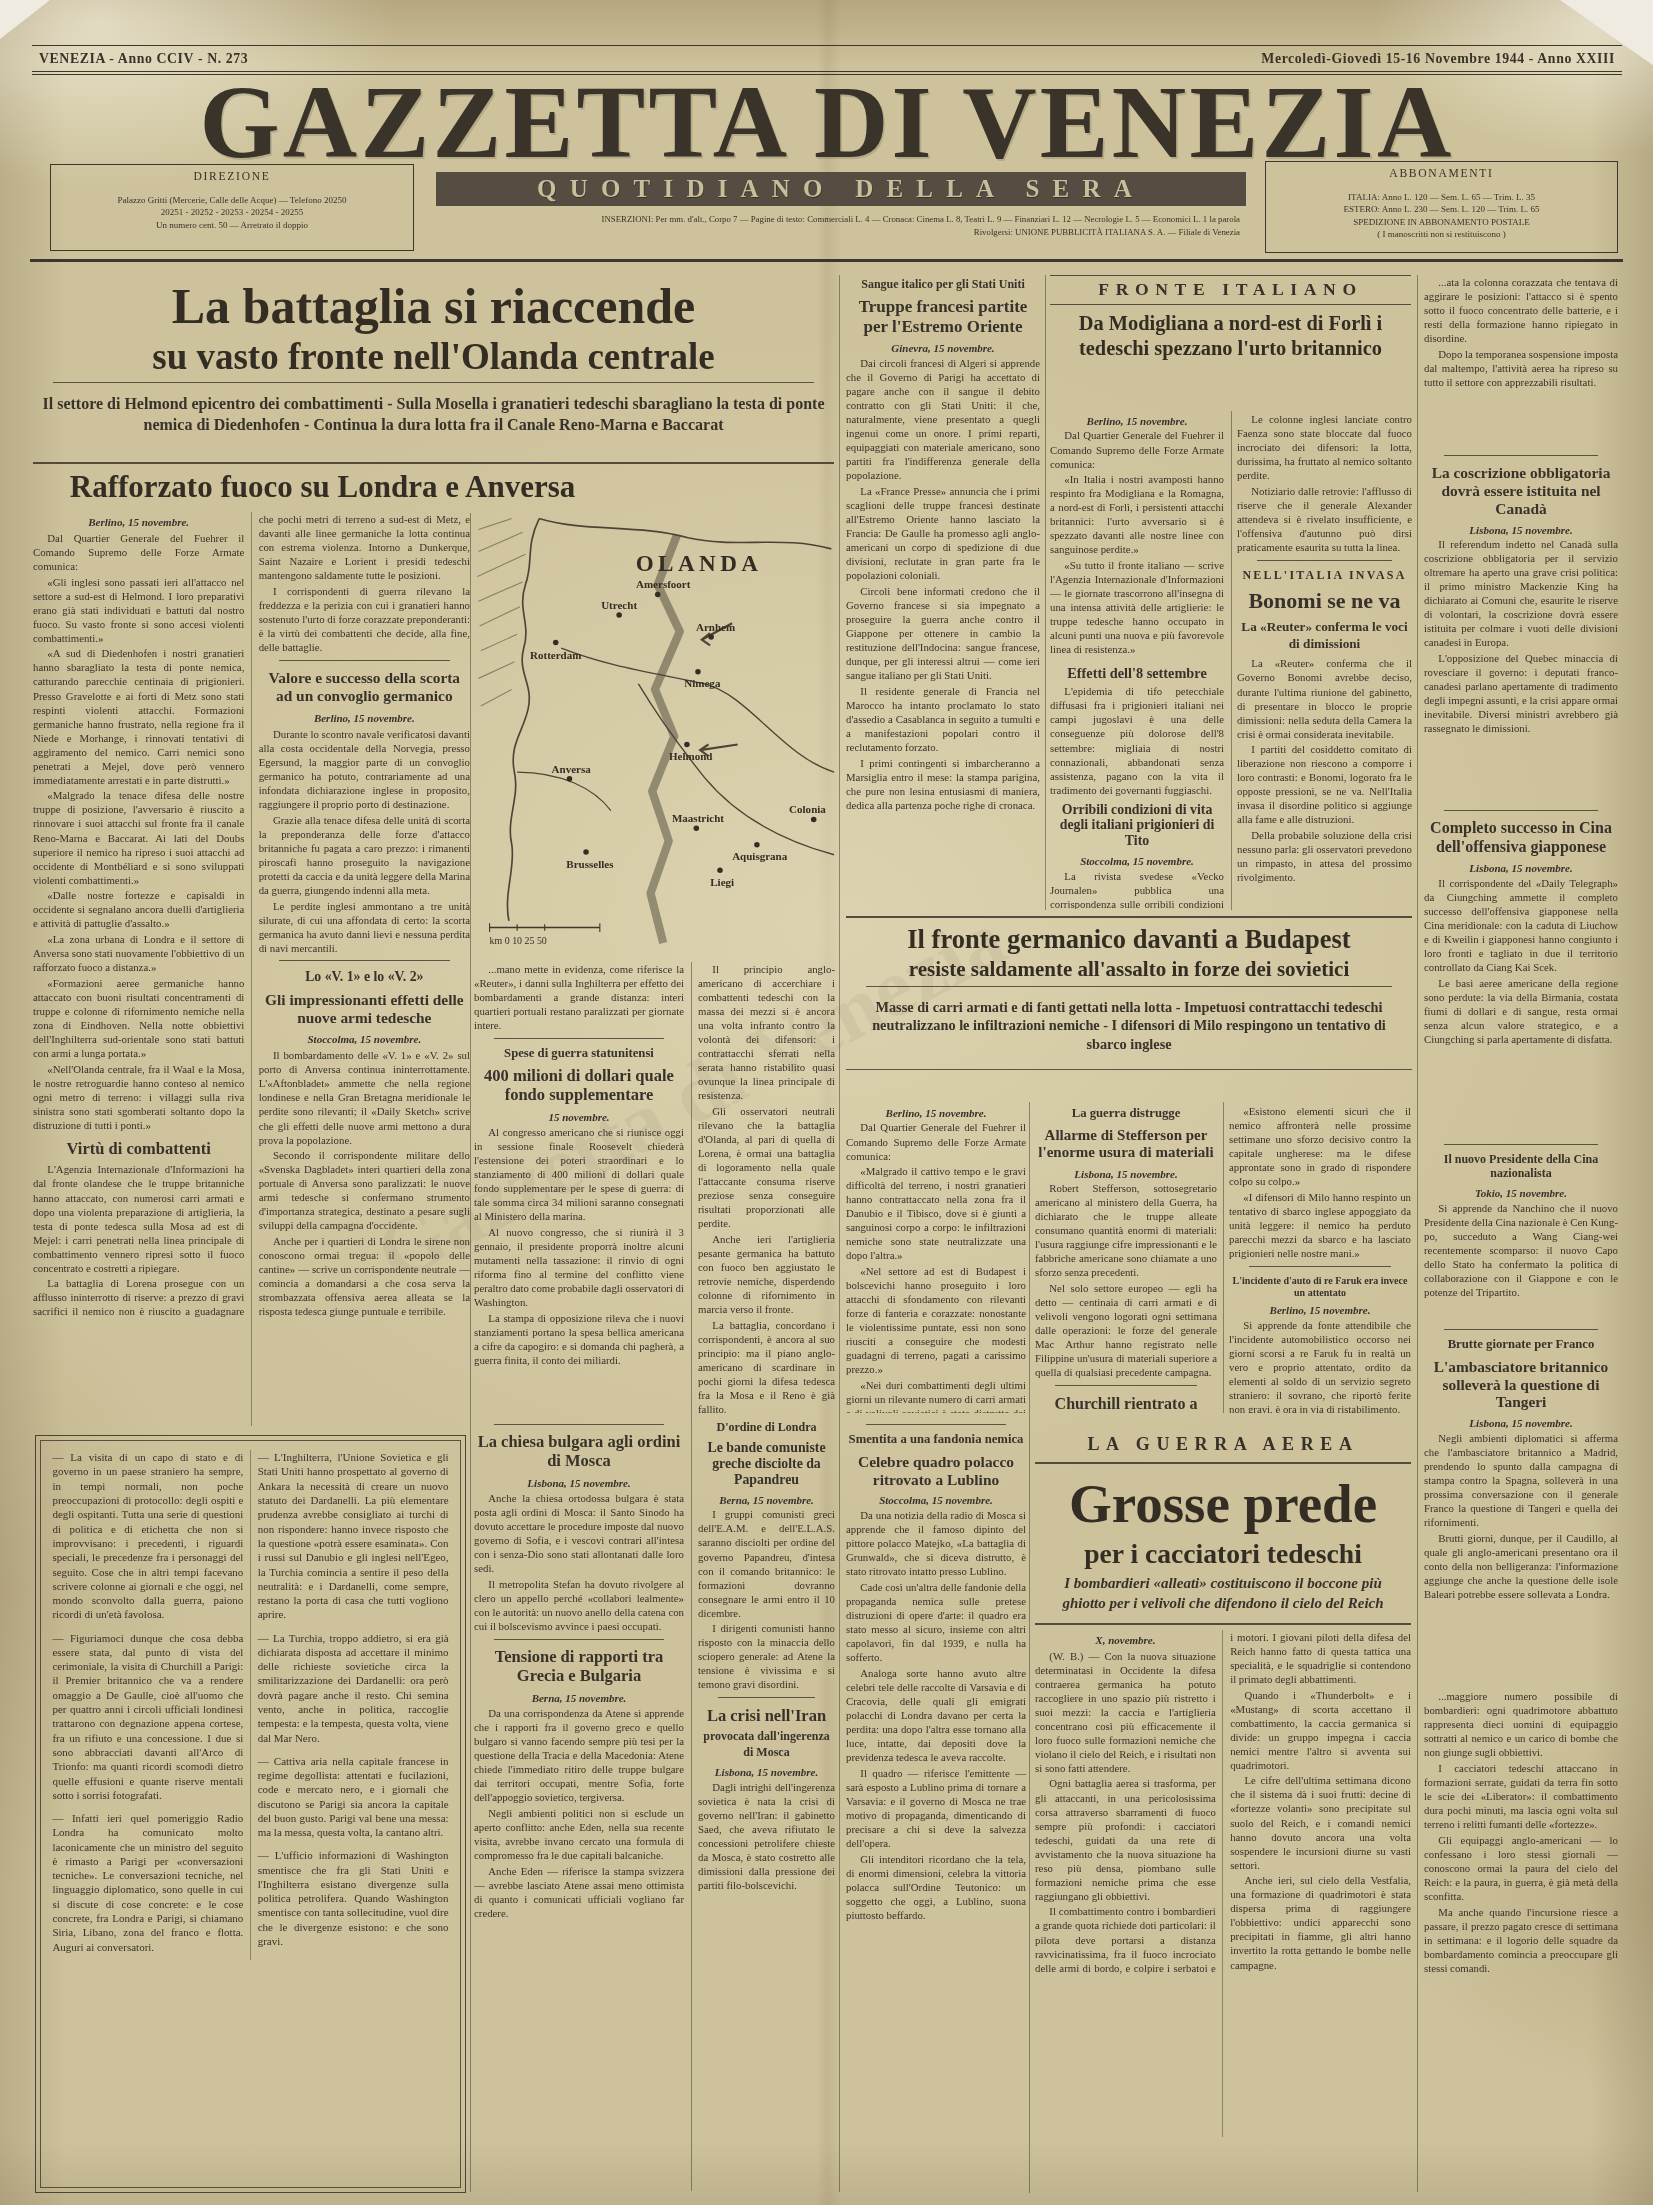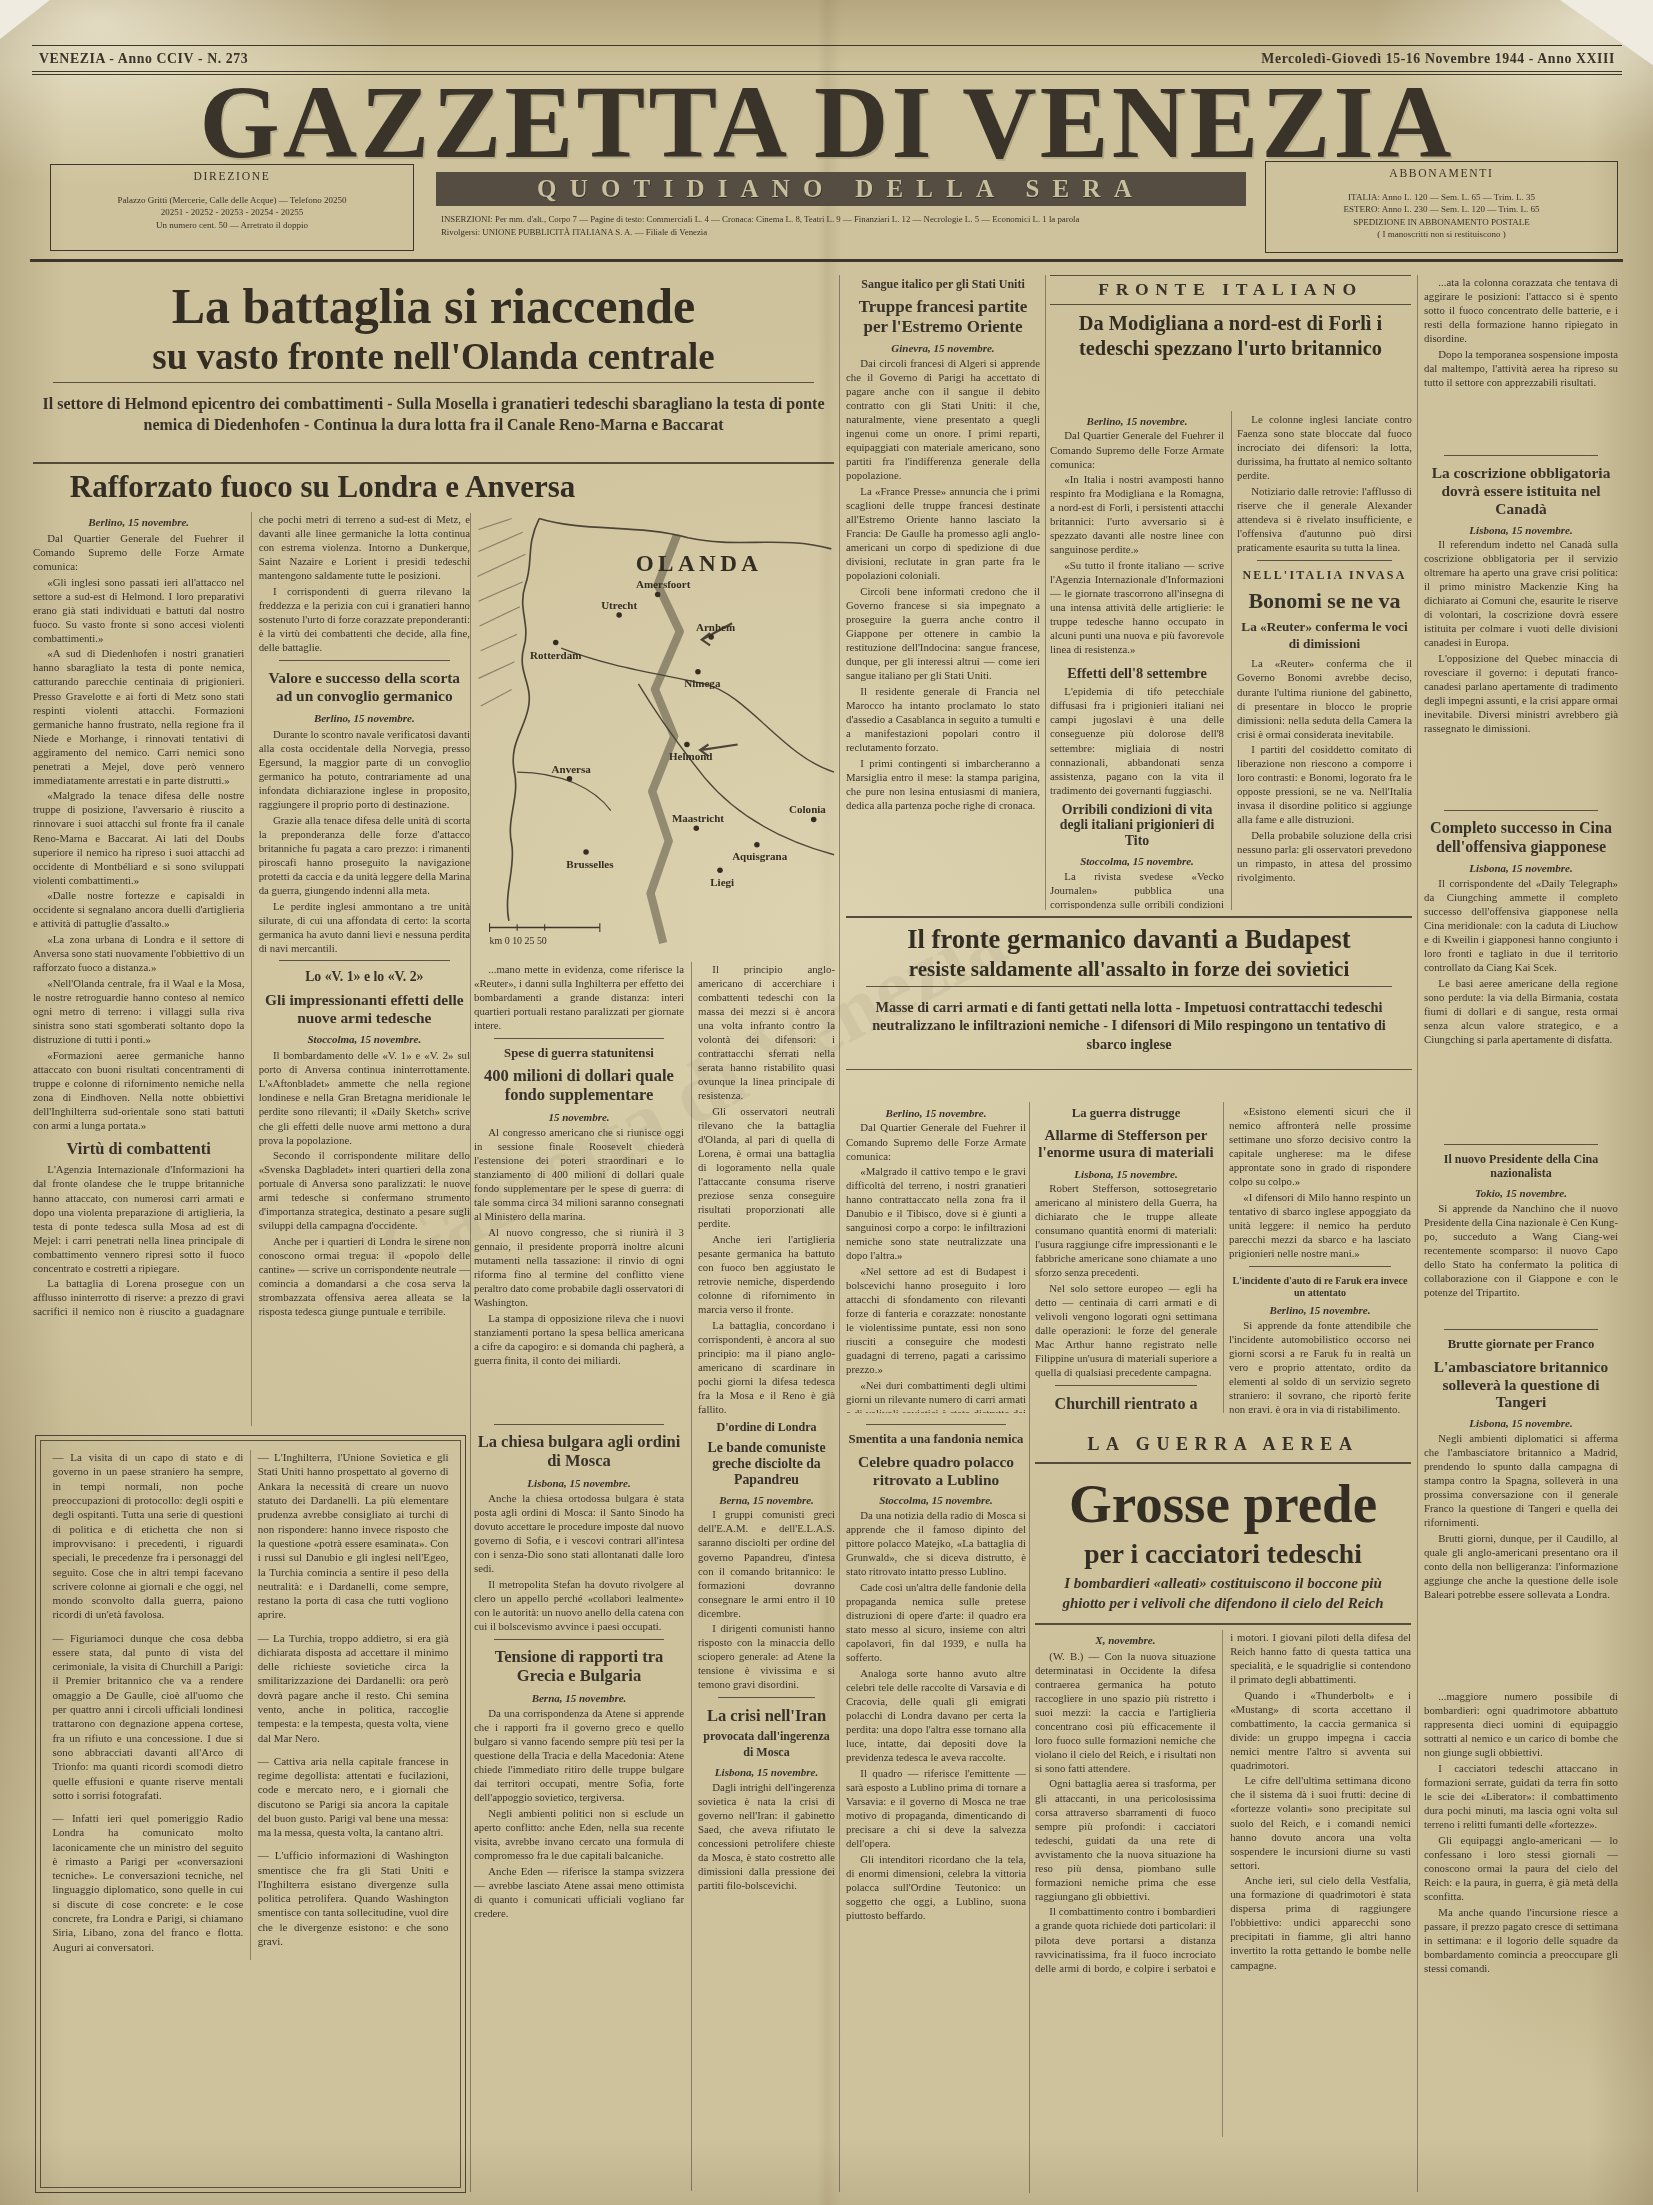--- a/index.html
+++ b/index.html
@@ -17,21 +17,21 @@
  var(--paper,#cdc29b)}
 .abs{position:absolute}
 .art{overflow:hidden}
 .rule{position:absolute;background:var(--rule,#3d362b)}
 .vr{position:absolute;width:1.1px;background:rgba(61,54,43,.5)}
 .topbar{font-size:13.8px;font-weight:bold;letter-spacing:0.6px;color:#3a332a}
 #masthead{font-weight:bold;text-align:center;font-size:103px;letter-spacing:3.3px;line-height:1;color:#3a332a;text-shadow:1.7px 1.7px 0 rgba(58,50,40,.16)}
 #subband{background:var(--band,#554d42);color:#c9be9b;text-align:center;font-weight:bold;font-size:25px;letter-spacing:13.2px;line-height:34px;text-shadow:0.6px 0.6px 0 rgba(0,0,0,.35)}
 .tinybox{border:1.7px double var(--rule,#3d362b);text-align:center;font-size:9px;line-height:1.4;padding:4.4px 5.5px}
 .tinybox .t{font-weight:normal;font-size:11.6px;letter-spacing:1.7px;display:block;margin-bottom:8px}
-.tiny{font-size:8.8px;line-height:1.45;text-align:left}
+.tiny{font-size:8.8px;line-height:1.45;text-align:right}
 .hl{font-weight:bold;text-align:center;line-height:1.08;color:#332d23}
 .deck{font-weight:bold;text-align:center;font-size:16px;line-height:1.3;padding:5.5px 8.8px}
 .kicker{font-weight:bold;text-align:center;font-size:13.8px;line-height:1.2;padding:2.2px 0}
 .dateline{font-weight:bold;font-style:italic;text-align:center;font-size:11px;padding:2.8px 0 1.7px}
 .subhead{font-weight:bold;text-align:center;font-size:16.5px;line-height:1.15;padding:6.6px 0 3.3px;break-inside:avoid}
 .head3{font-weight:bold;text-align:center;line-height:1.15;font-size:16.5px;padding:3.3px 0;break-inside:avoid}
 .body{font-size:10.8px;line-height:1.3;text-align:justify;hyphens:auto}
 .body p{text-indent:14.3px;margin-bottom:1.7px}
 .cols2{column-count:2;column-gap:14.3px;column-rule:0.6px solid rgba(61,54,43,.45)}
 .sep{border-top:1.1px solid rgba(61,54,43,.8);margin:5.5px 20px;break-inside:avoid}
@@ -102,22 +102,22 @@
   <section class="abs art" style="left:33px;top:512px;width:437px;height:914px">
     <div class="cols2 body" style="height:100%">
       <div class="dateline">Berlino, 15 novembre.</div>
       <div>
           <p>Dal Quartier Generale del Fuehrer il Comando Supremo delle Forze Armate comunica:</p>
           <p>«Gli inglesi sono passati ieri all'attacco nel settore a sud-est di Helmond. I loro preparativi erano già stati individuati e battuti dal nostro fuoco. Su vasto fronte si sono accesi violenti combattimenti.»</p>
           <p>«A sud di Diedenhofen i nostri granatieri hanno sbaragliato la testa di ponte nemica, catturando parecchie centinaia di prigionieri. Presso Gravelotte e ai forti di Metz sono stati respinti violenti attacchi. Formazioni germaniche hanno frustrato, nella regione fra il Niede e Morhange, i rinnovati tentativi di aggiramento del nemico. Carri nemici sono penetrati a Mejel, dove però vennero immediatamente arrestati e in parte distrutti.»</p>
           <p>«Malgrado la tenace difesa delle nostre truppe di posizione, l'avversario è riuscito a rinnovare i suoi attacchi sul fronte fra il canale Reno-Marna e Baccarat. Ai lati del Doubs superiore il nemico ha ripreso i suoi attacchi ad occidente di Montbéliard e si sono sviluppati violenti combattimenti.»</p>
           <p>«Dalle nostre fortezze e capisaldi in occidente si segnalano ancora duelli d'artiglieria e attività di pattuglie d'assalto.»</p>
           <p>«La zona urbana di Londra e il settore di Anversa sono stati nuovamente l'obbiettivo di un rafforzato fuoco a distanza.»</p>
+          <p>«Formazioni aeree germaniche hanno attaccato con buoni risultati concentramenti di truppe e colonne di rifornimento nemiche nella zona di Eindhoven. Nella notte obbiettivi dell'Inghilterra sud-orientale sono stati battuti con armi a lunga portata.»</p>
           <p>«Nell'Olanda centrale, fra il Waal e la Mosa, le nostre retroguardie hanno conteso al nemico ogni metro di terreno: i villaggi sulla riva sinistra sono stati sgomberati soltanto dopo la distruzione di tutti i ponti.»</p>
-          <p>«Formazioni aeree germaniche hanno attaccato con buoni risultati concentramenti di truppe e colonne di rifornimento nemiche nella zona di Eindhoven. Nella notte obbiettivi dell'Inghilterra sud-orientale sono stati battuti con armi a lunga portata.»</p>
         </div>
       <h3 class="subhead">Virtù di combattenti</h3>
       <div>
           <p>L'Agenzia Internazionale d'Informazioni ha dal fronte olandese che le truppe britanniche hanno attaccato, con numerosi carri armati e dopo una violenta preparazione di artiglieria, la testa di ponte tedesca sulla Mosa ad est di Mejel: i carri penetrati nella linea principale di combattimento vennero ripresi sotto il fuoco concentrato e costretti a ripiegare.</p>
           <p>La battaglia di Lorena prosegue con un afflusso ininterrotto di riserve: a prezzo di gravi sacrifici il nemico non è riuscito a guadagnare che pochi metri di terreno a sud-est di Metz, e davanti alle linee germaniche la lotta continua con estrema violenza. Intorno a Dunkerque, Saint Nazaire e Lorient i presidi tedeschi mantengono saldamente tutte le posizioni.</p>
           <p>I corrispondenti di guerra rilevano la freddezza e la perizia con cui i granatieri hanno sostenuto l'urto di forze corazzate preponderanti: è la virtù dei combattenti che decide, alla fine, delle battaglie.</p>
         </div>
       <div class="sep"></div>
       <h3 class="head3" style="font-size:15.4px">Valore e successo della scorta ad un convoglio germanico</h3>
       <div class="dateline">Berlino, 15 novembre.</div>

